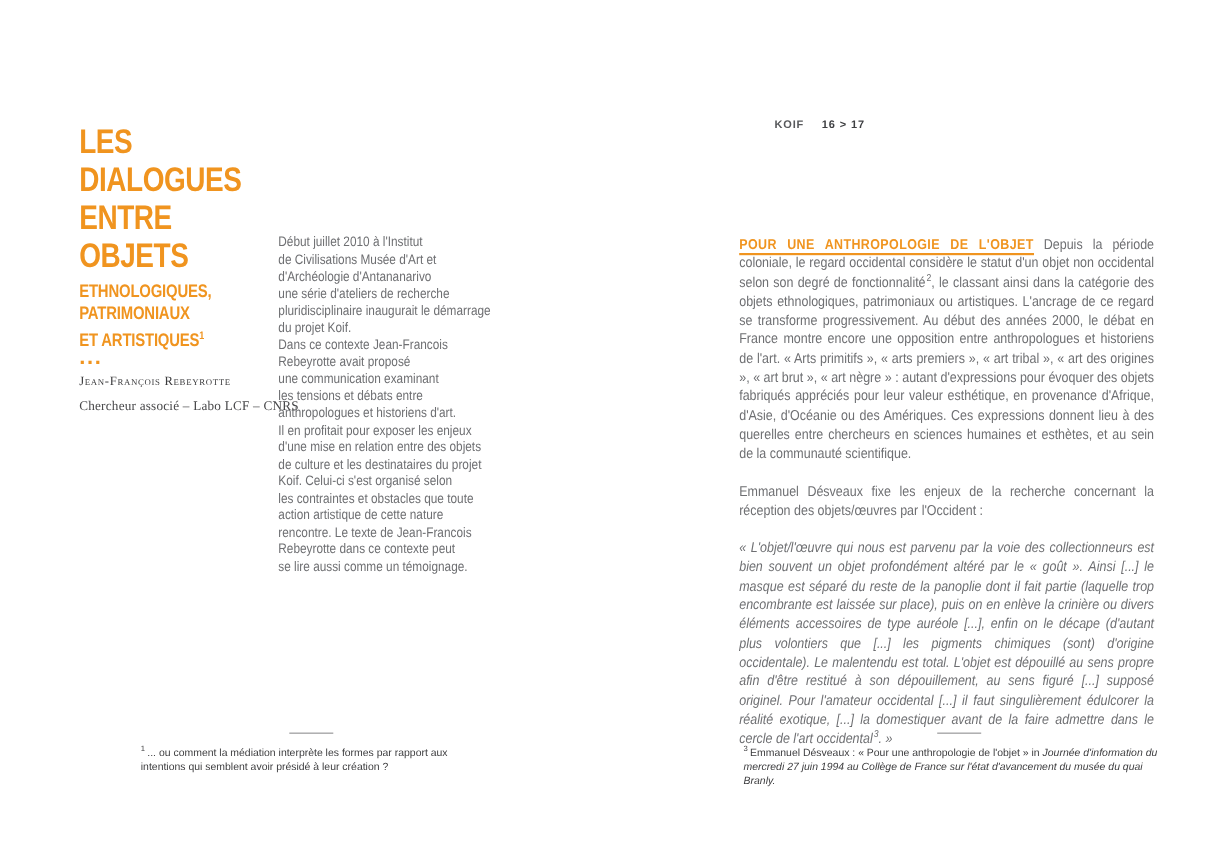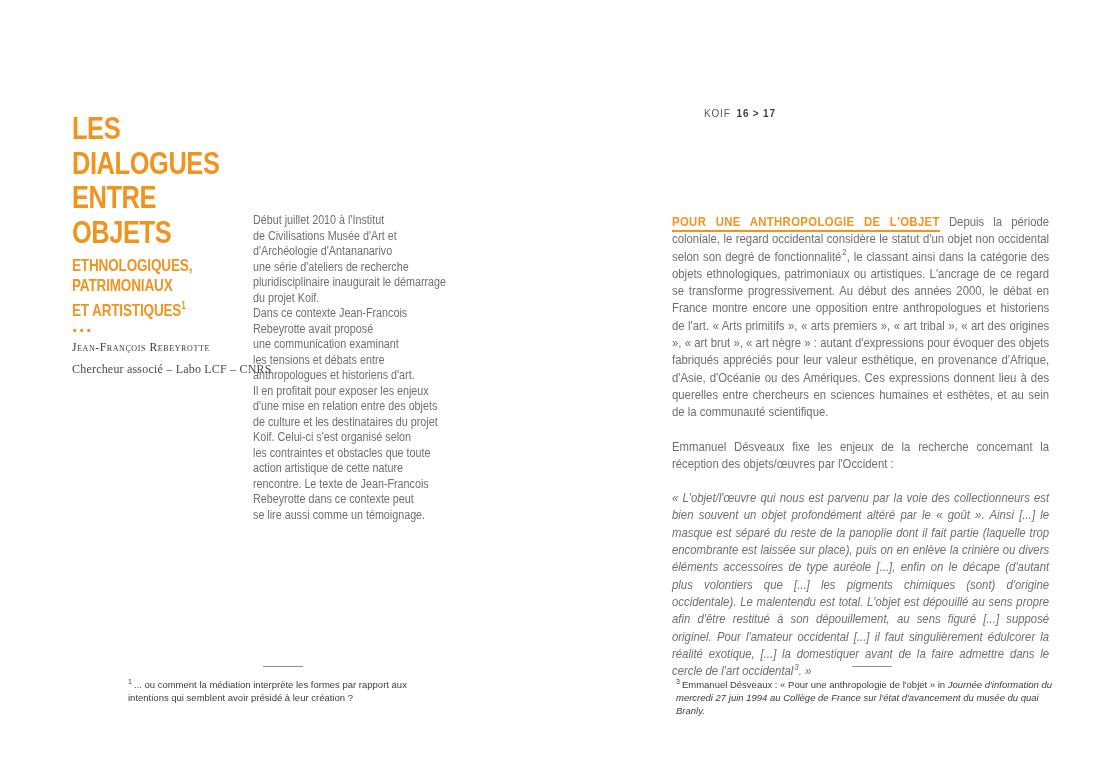--- a/index.html
+++ b/index.html
@@ -9,21 +9,21 @@
     background:#ffffff;
     overflow:hidden;
     font-family:"Liberation Sans",sans-serif;
   }
 
   
   .page-header{
     position:absolute;left:664px;top:108px;
     font-size:10px;letter-spacing:0.8px;color:#57585b;
   }
-  .page-header .brand{font-weight:normal;margin-right:6px;padding-left:40px;}
+  .page-header .brand{font-weight:bold;margin-right:16px;padding-left:40px;}
   .page-header .range{font-weight:bold;color:#3e3f42;}
 
   
   .title-block{
     position:absolute;left:72px;top:112px;
     transform:scaleX(0.82);transform-origin:0 0;
     color:#F0941F;
   }
   .title-line{
     font-size:31px;line-height:34.5px;font-weight:bold;

